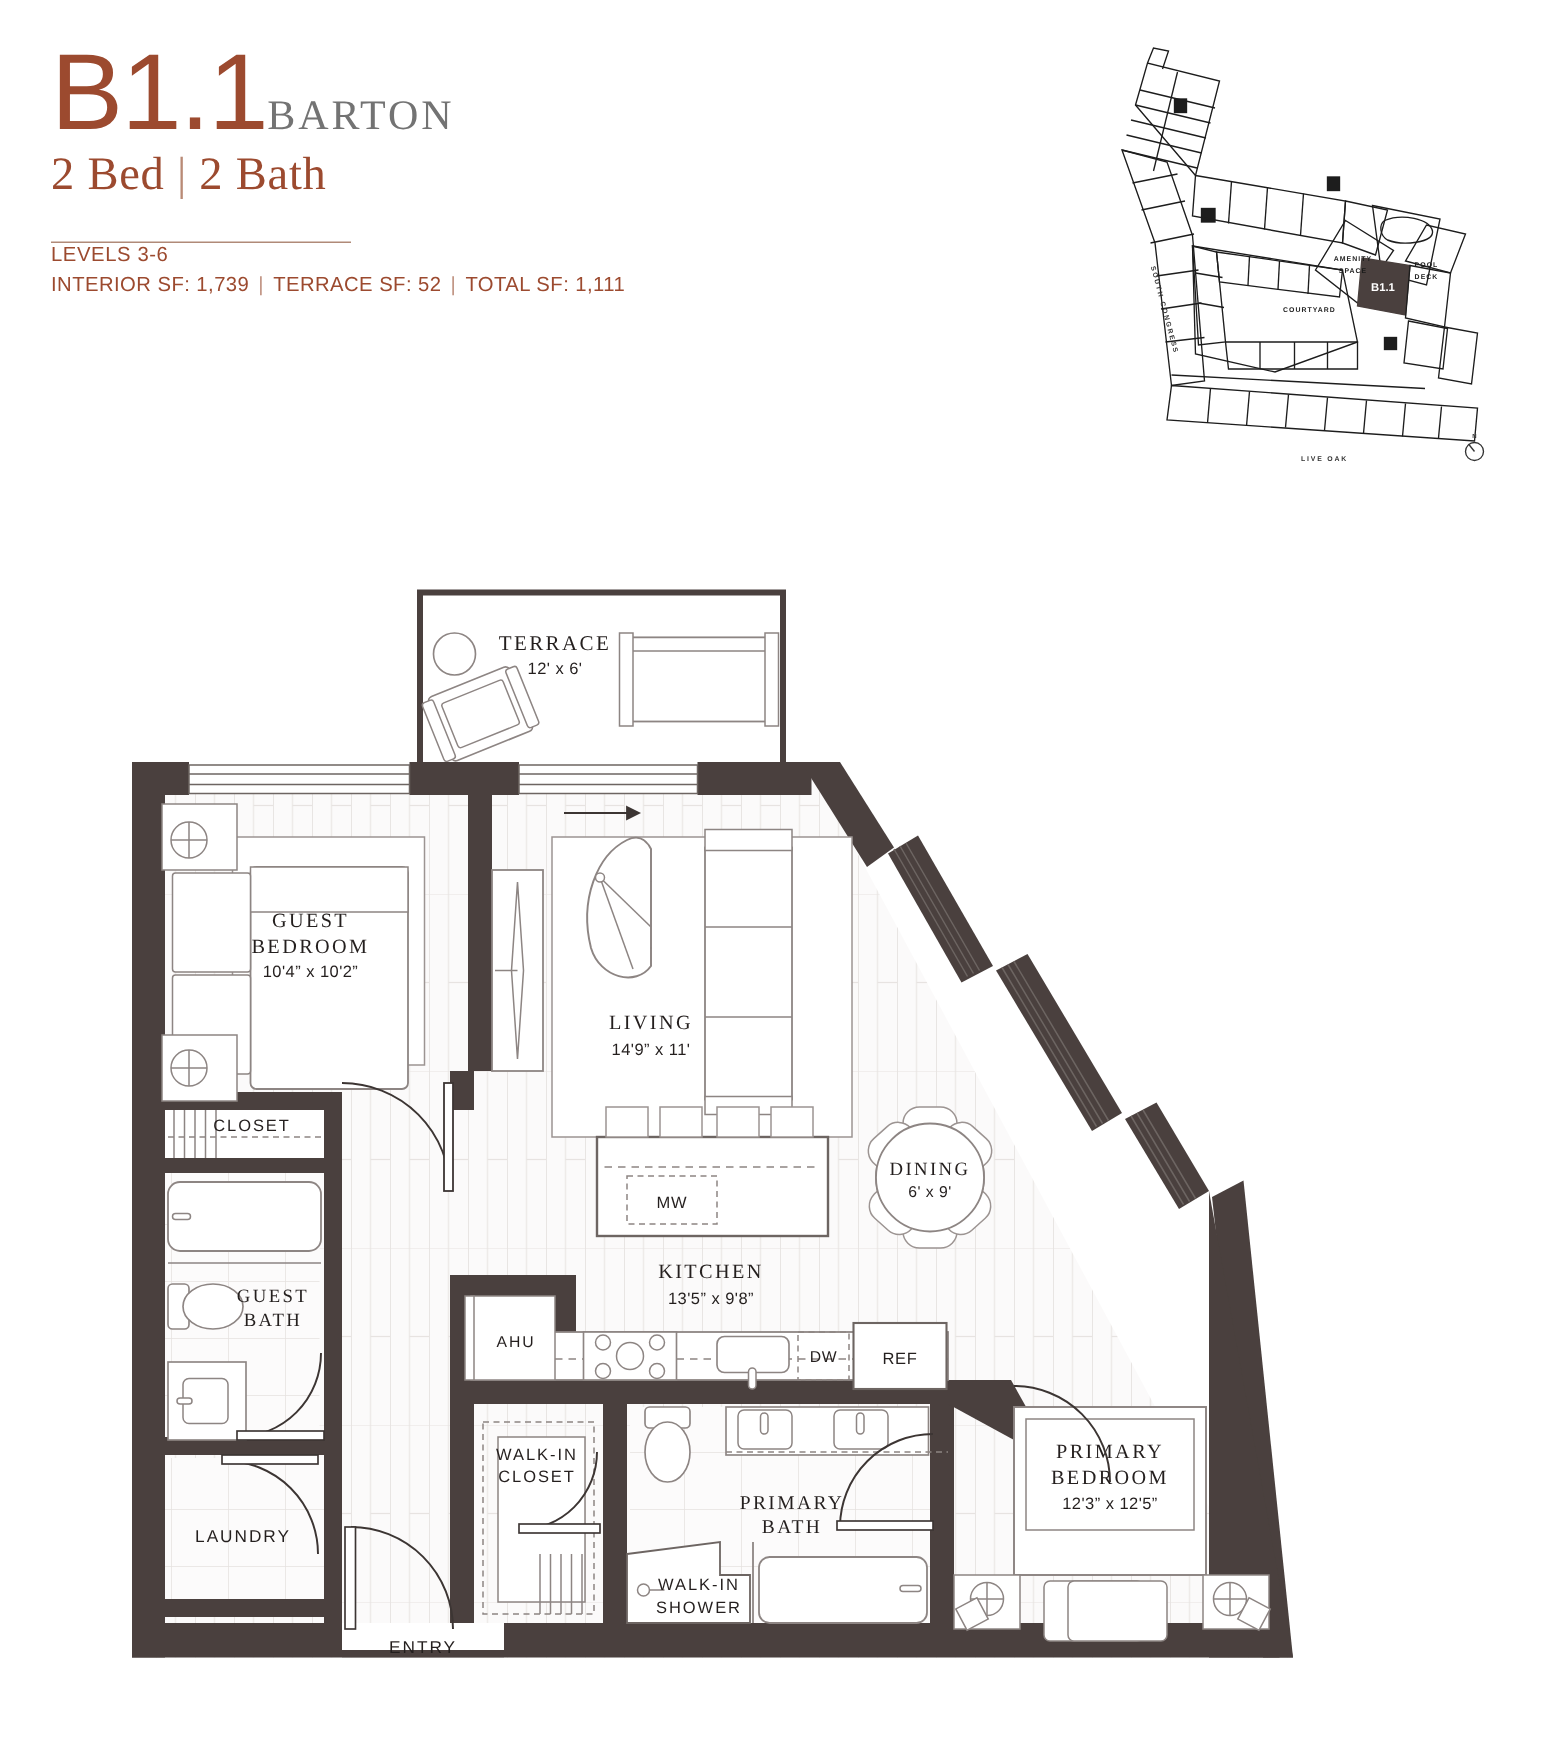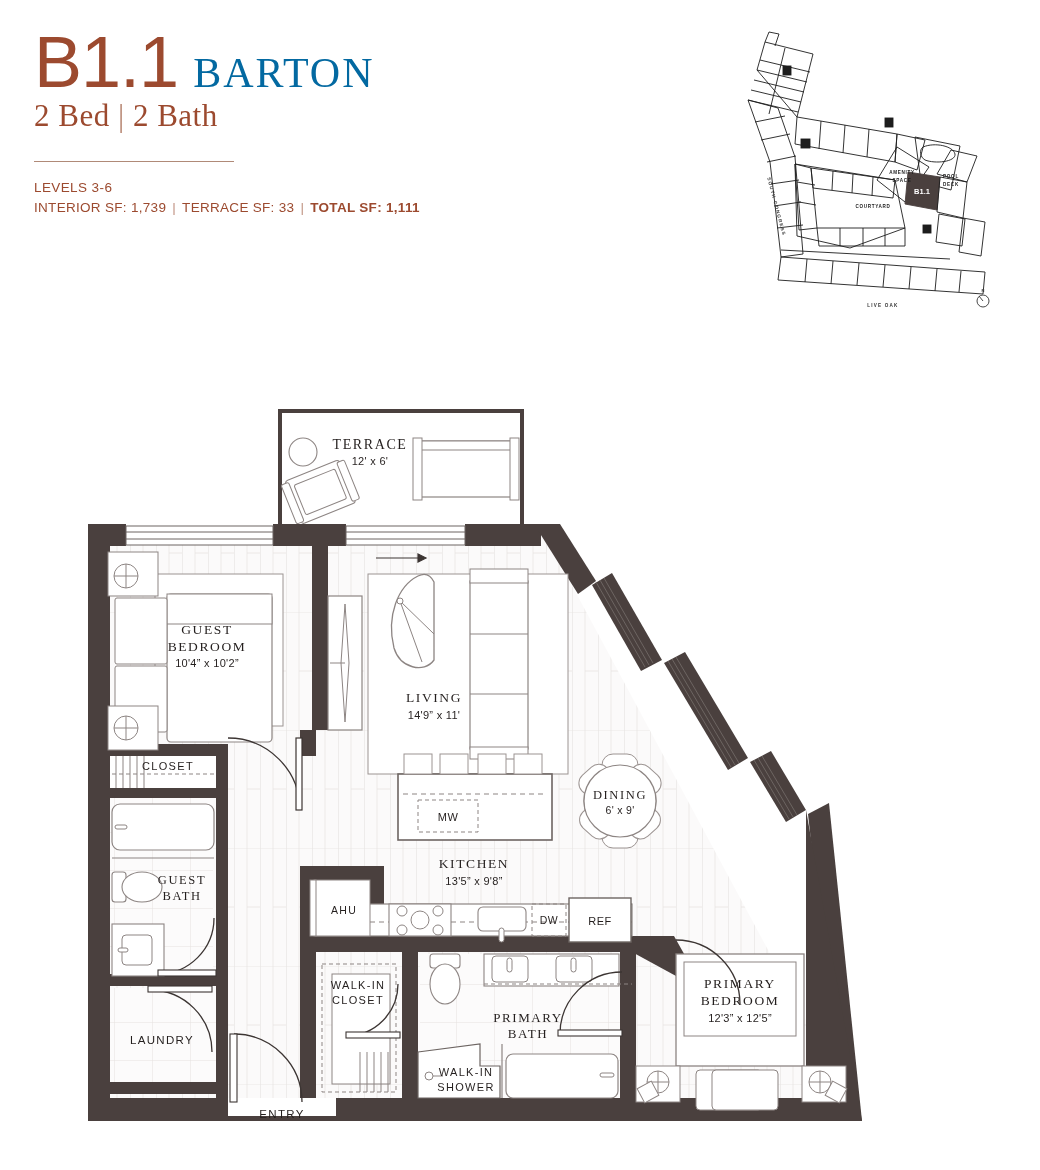--- a/index.html
+++ b/index.html
@@ -30,51 +30,50 @@
   }
   #plan-code {
     font-family: "Liberation Sans", sans-serif;
     font-size: 72px;
     font-weight: 400;
     color: #9c4a2f;
     letter-spacing: -1px;
   }
   #plan-name {
     font-family: "Liberation Serif", serif;
-    font-size: 42px;
-    color: #0369a1;
+    font-size: 28px;
+    color: #737373;
     letter-spacing: 2px;
-    margin-left: 15px;
+    margin-left: 0;
   }
   #bed-bath {
     font-family: "Liberation Serif", serif;
     font-size: 31px;
     color: #9c4a2f;
     letter-spacing: 0.5px;
   }
   #bed-bath .sep { color: #b98a76; font-weight: 300; }
   #divider {
     width: 200px;
     height: 1px;
     background: #b08a78;
     margin-top: 27px;
   }
   #levels {
-    margin-top: 18px;
     font-size: 13.5px;
     color: #9c4a2f;
     letter-spacing: 0.4px;
   }
   #sf-line {
     margin-top: 5px;
     font-size: 13.5px;
     color: #9c4a2f;
     letter-spacing: 0.3px;
   }
-  #sf-line .bold { font-weight: bold; }
+  #sf-line .bold { font-weight: normal; }
   #sf-line .pipe { color: #c09382; padding: 0 2px; }
 
   
   #sitemap {
     position: absolute;
     left: 745px;
     top: 22px;
     width: 270px;
     height: 290px;
   }
@@ -103,21 +102,21 @@
     font-family: "Liberation Sans", sans-serif;
     font-size: 4px;
     fill: #333;
     font-weight: bold;
   }
 
   
   #floorplan {
     position: absolute;
     left: 0px;
-    top: 376px;
+    top: 360px;
     width: 1040px;
     height: 790px;
   }
   #floorplan svg { display: block; }
 
   .rmname {
     font-family: "Liberation Serif", serif;
     fill: #241f1e;
     letter-spacing: 1.6px;
     text-anchor: middle;
@@ -155,21 +154,21 @@
     <span>2 Bed</span>
     <span class="sep">|</span>
     <span>2 Bath</span>
   </div>
 
   <div id="divider"></div>
 
   <div id="levels">LEVELS 3-6</div>
 
   <div id="sf-line">
-    <span>INTERIOR SF: 1,739</span><span class="pipe">&nbsp;|&nbsp;</span><span>TERRACE SF: 33</span><span class="pipe">&nbsp;|&nbsp;</span><span class="bold">TOTAL SF: 1,111</span>
+    <span>INTERIOR SF: 1,739</span><span class="pipe">&nbsp;|&nbsp;</span><span>TERRACE SF: 52</span><span class="pipe">&nbsp;|&nbsp;</span><span class="bold">TOTAL SF: 1,111</span>
   </div>
 
 </div>
 
 <div id="sitemap">
 <svg width="270" height="290" viewBox="0 0 270 290" xmlns="http://www.w3.org/2000/svg">
   <g fill="none" stroke="#1d1d1d" stroke-width="0.9" stroke-linejoin="miter">
 
     <path d="M12,48 L20,20 L68,32 L52,95 Z"></path>
     <path d="M20,20 L24,10 L34,12 L30,24"></path>

